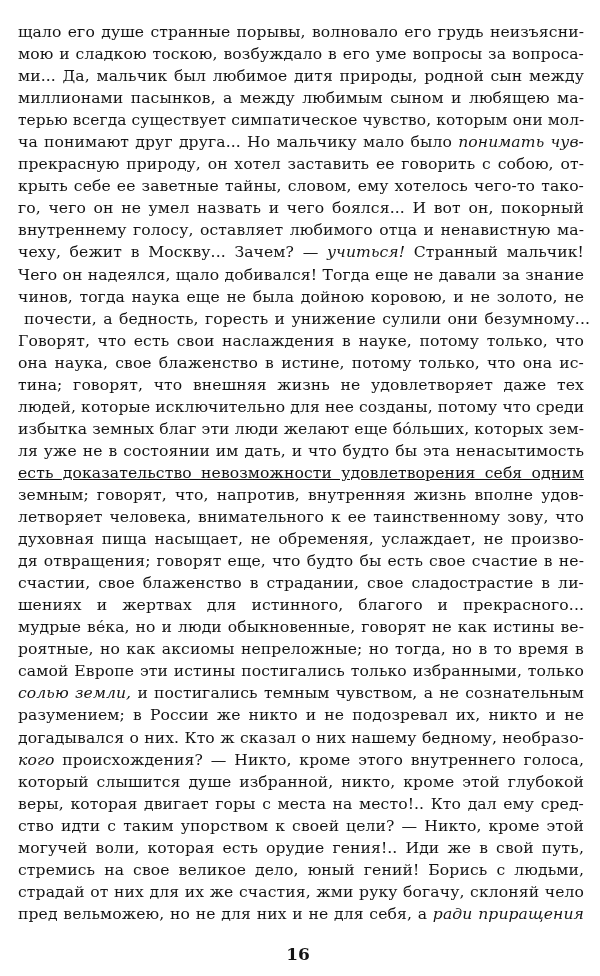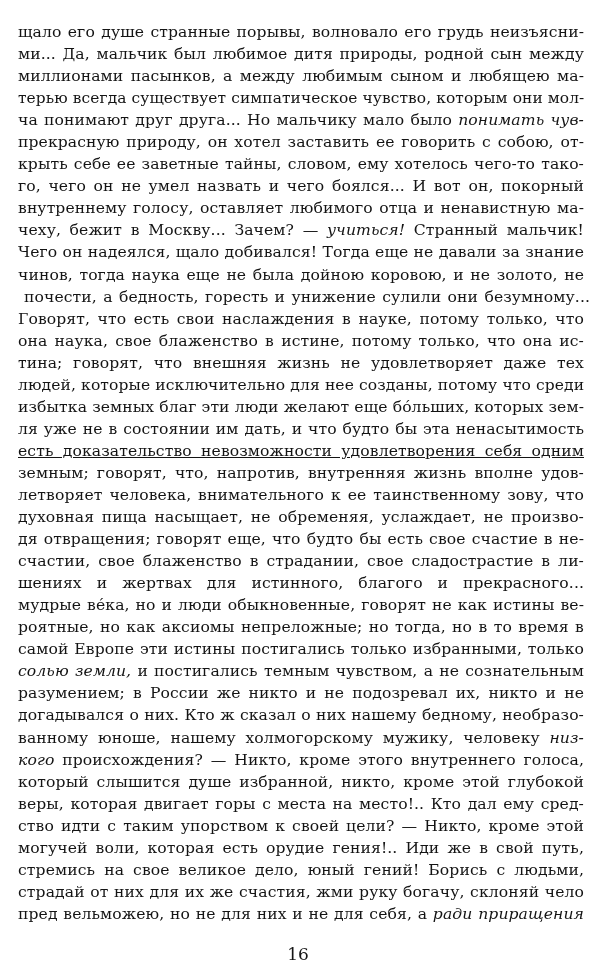--- a/index.html
+++ b/index.html
@@ -35,29 +35,30 @@
     .it {
       font-style: italic;
     }
     .page-number {
       position: absolute;
       left: 0;
       width: 596px;
       top: 944px;
       text-align: center;
       font-size: 17px;
-      font-weight: normal;
+      font-weight: bold;
       font-family: "DejaVu Serif", "Liberation Serif", serif;
     }
   </style>
 </head>
 <body>
 
 <div class="page" id="page-body">
     <span class="line" style="display: block; width: 566px;"><span>щало его душе странные порывы, волновало его грудь неизъясни-</span></span>
+    <span class="line" style="display: block; width: 566px;"><span>мою и сладкою тоскою, возбуждало в его уме вопросы за вопроса-</span></span>
     <span class="line" style="display: block; width: 566px;"><span>ми... Да, мальчик был любимое дитя природы, родной сын между</span></span>
     <span class="line" style="display: block; width: 566px;"><span>миллионами пасынков, а между любимым сыном и любящею ма-</span></span>
     <span class="line" style="display: block; width: 573px; transform-origin: left top; transform: scaleX(0.9878);"><span>терью всегда существует симпатическое чувство, которым они мол-</span></span>
     <span class="line" style="display: block; width: 566px;"><span>ча понимают друг друга... Но мальчику мало было </span><span class="it">понимать чув-</span></span>
     <span class="line" style="display: block; width: 566px;"><span>прекрасную природу, он хотел заставить ее говорить с собою, от-</span></span>
     <span class="line" style="display: block; width: 566px;"><span>крыть себе ее заветные тайны, словом, ему хотелось чего-то тако-</span></span>
     <span class="line" style="display: block; width: 566px;"><span>го, чего он не умел назвать и чего боялся... И вот он, покорный</span></span>
     <span class="line" style="display: block; width: 566px;"><span>внутреннему голосу, оставляет любимого отца и ненавистную ма-</span></span>
     <span class="line" style="display: block; width: 566px;"><span>чеху, бежит в Москву... Зачем? — </span><span class="it">учиться!</span><span> Странный мальчик!</span></span>
     <span class="line" style="display: block; width: 566px;"><span>Чего он надеялся, щало добивался! Тогда еще не давали за знание</span></span>
@@ -75,21 +76,20 @@
     <span class="line" style="display: block; width: 566px;"><span>духовная пища насыщает, не обременяя, услаждает, не произво-</span></span>
     <span class="line" style="display: block; width: 566px;"><span>дя отвращения; говорят еще, что будто бы есть свое счастие в не-</span></span>
     <span class="line" style="display: block; width: 566px;"><span>счастии, свое блаженство в страдании, свое сладострастие в ли-</span></span>
     <span class="line" style="display: block; width: 566px;"><span>шениях и жертвах для истинного, благого и прекрасного...</span></span>
     <span class="line" style="display: block; width: 566px;"><span>мудрые вéка, но и люди обыкновенные, говорят не как истины ве-</span></span>
     <span class="line" style="display: block; width: 566px;"><span>роятные, но как аксиомы непреложные; но тогда, но в то время в</span></span>
     <span class="line" style="display: block; width: 566px;"><span>самой Европе эти истины постигались только избранными, только</span></span>
     <span class="line" style="display: block; width: 566px;"><span class="it">солью земли,</span><span> и постигались темным чувством, а не сознательным</span></span>
     <span class="line" style="display: block; width: 566px;"><span>разумением; в России же никто и не подозревал их, никто и не</span></span>
     <span class="line" style="display: block; width: 566px;"><span>догадывался о них. Кто ж сказал о них нашему бедному, необразо-</span></span>
-    <span class="line" style="display: block; width: 566px;"><span>ванному юноше, нашему холмогорскому мужику, человеку </span><span class="it">низ-</span></span>
     <span class="line" style="display: block; width: 566px;"><span class="it">кого</span><span> происхождения? — Никто, кроме этого внутреннего голоса,</span></span>
     <span class="line" style="display: block; width: 566px;"><span>который слышится душе избранной, никто, кроме этой глубокой</span></span>
     <span class="line" style="display: block; width: 566px;"><span>веры, которая двигает горы с места на место!.. Кто дал ему сред-</span></span>
     <span class="line" style="display: block; width: 566px;"><span>ство идти с таким упорством к своей цели? — Никто, кроме этой</span></span>
     <span class="line" style="display: block; width: 566px;"><span>могучей воли, которая есть орудие гения!.. Иди же в свой путь,</span></span>
     <span class="line" style="display: block; width: 566px;"><span>стремись на свое великое дело, юный гений! Борись с людьми,</span></span>
     <span class="line" style="display: block; width: 566px;"><span>страдай от них для их же счастия, жми руку богачу, склоняй чело</span></span>
     <span class="line" style="display: block; width: 566px;"><span>пред вельможею, но не для них и не для себя, а </span><span class="it">ради приращения</span></span>
   </div>
 

